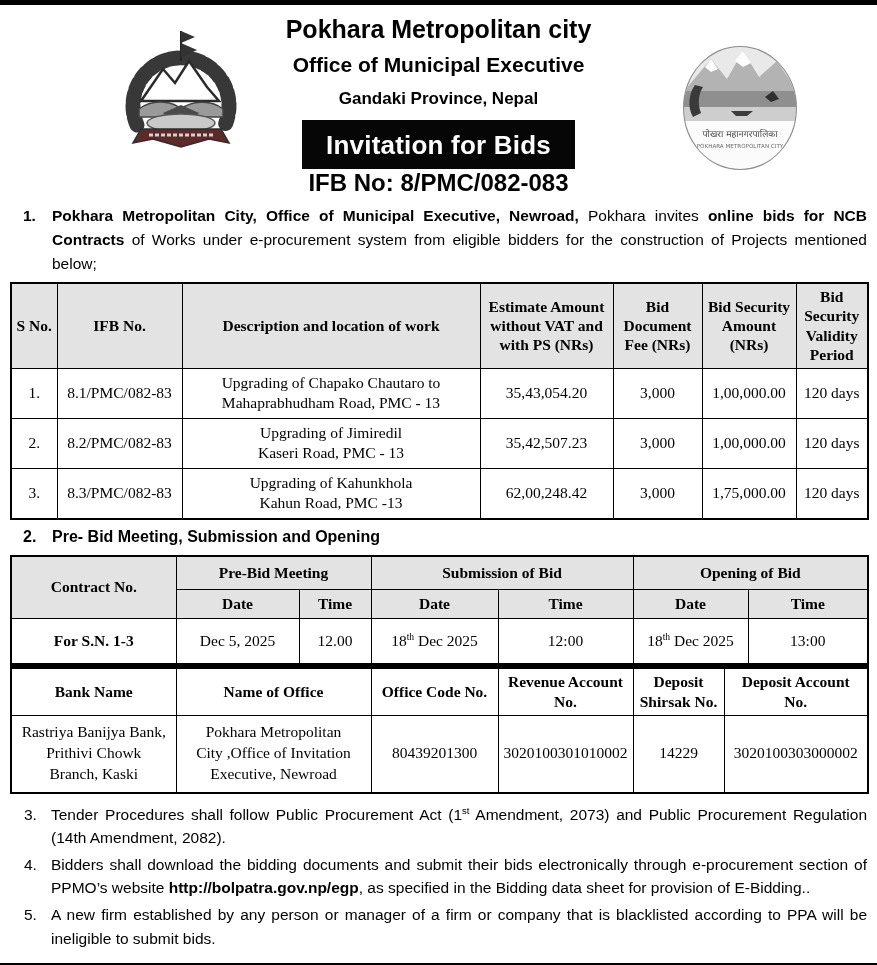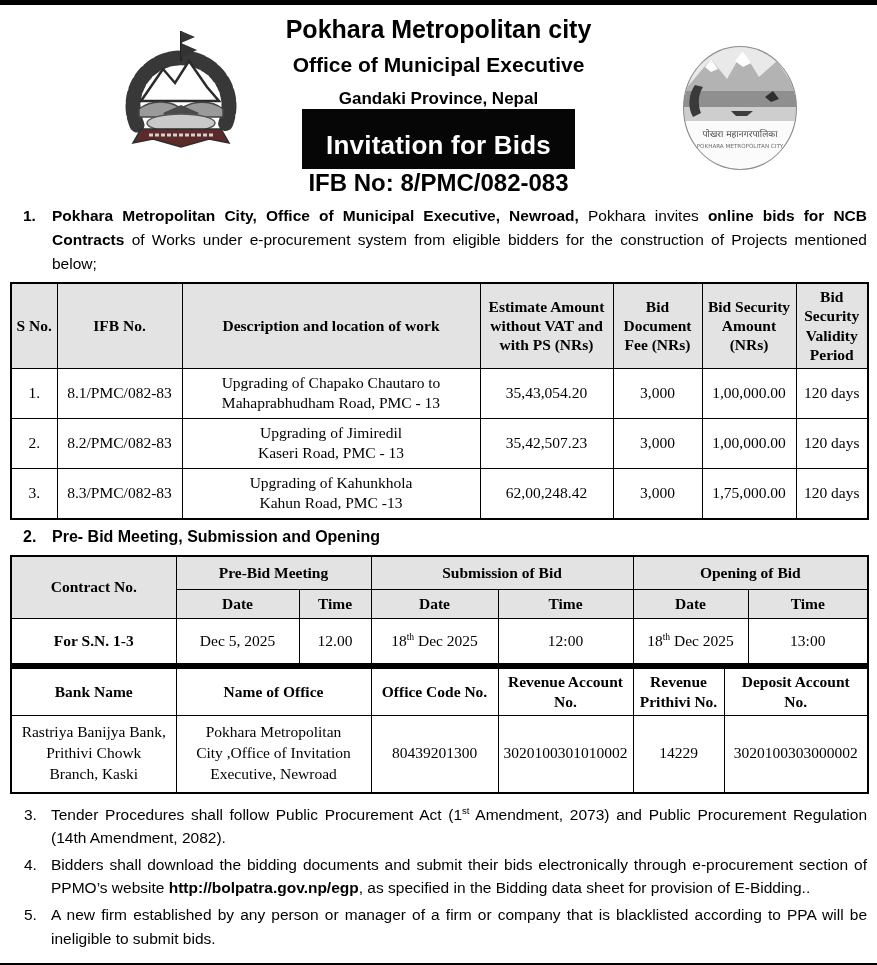--- a/index.html
+++ b/index.html
@@ -11,21 +11,21 @@
     font-family:"Liberation Sans",sans-serif;
   }
   
   .hdr{position:relative;text-align:center;padding-top:10px;}
   .logo-left{position:absolute;left:105px;top:12px;width:132px;height:142px;}
   .logo-right{position:absolute;right:68px;top:40px;width:118px;height:128px;}
   .h-title{font-size:25px;font-weight:bold;line-height:1.15;}
   .h-sub{font-size:21px;font-weight:bold;margin-top:9px;}
   .h-prov{font-size:17px;font-weight:bold;margin-top:12px;}
   .banner{display:inline-block;background:#060606;color:#fff;font-size:26px;
-          font-weight:bold;padding:21px 24px 8px 24px;letter-spacing:.2px;}
+          font-weight:bold;padding:10px 24px 8px 24px;margin-top:11px;letter-spacing:.2px;}
   .h-ifb{font-size:24px;font-weight:bold;}
   .h-pub{font-size:20px;font-weight:bold;margin-top:7px;}
   sup{font-size:62%;vertical-align:super;line-height:0;}
   
   .item{display:flex;font-size:15.5px;line-height:1.55;margin-top:7px;}
   .item .num{flex:0 0 29px;margin-left:13px;}
   .item .num.b{font-weight:bold;}
   .item .body{flex:1;text-align:justify;}
   .sec-head{display:flex;font-size:16px;font-weight:bold;margin-top:8px;}
   .sec-head .num{flex:0 0 29px;margin-left:13px;}
@@ -226,21 +226,21 @@
       <col style="width:135px">
         <col style="width:91px">
         <col style="width:144px">
     </colgroup>
     <tbody>
       <tr>
         <th>Bank Name</th>
         <th>Name of Office</th>
         <th>Office Code No.</th>
         <th>Revenue Account No.</th>
-        <th>Revenue Prithivi No.</th>
+        <th>Deposit Shirsak No.</th>
         <th>Deposit Account No.</th>
       </tr>
       <tr>
         <td>
             <div>Rastriya Banijya Bank,</div>
             <div>Prithivi Chowk</div>
             <div>Branch, Kaski</div>
           </td>
         <td>
             <div>Pokhara Metropolitan</div>

